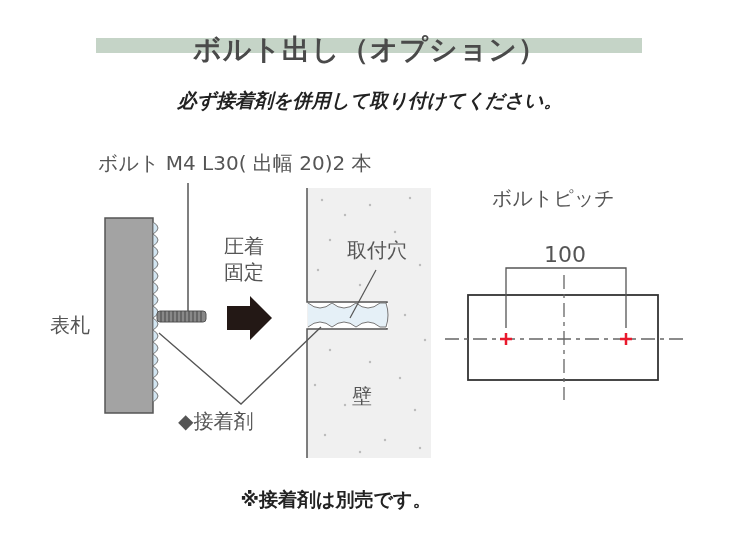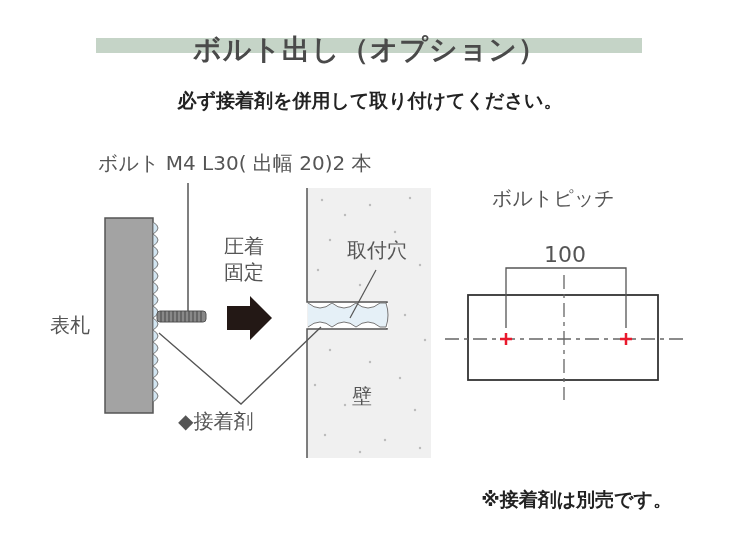--- a/index.html
+++ b/index.html
@@ -1,20 +1,20 @@
 <!DOCTYPE html>
 <html><head>
 <meta charset="utf-8">
 <style>
   html,body{margin:0;padding:0;background:#fff;}
   body{width:740px;height:540px;position:relative;overflow:hidden;font-family:"DejaVu Sans",sans-serif;color:#333;}
   .title-bar{position:absolute;left:96px;top:38px;width:546px;height:15px;background:#c5d4c7;}
   .title{position:absolute;left:0;width:740px;top:6px;text-align:center;font-size:28px;font-weight:bold;color:#4a4a4a;letter-spacing:1px;margin-top:25px;}
-  .notice{position:absolute;left:0;width:740px;top:88px;text-align:center;font-size:19px;font-weight:bold;color:#222;}
-  .footnote{position:absolute;left:0;width:672px;top:487px;text-align:right;font-size:19px;font-weight:bold;color:#222;}
+  .notice{position:absolute;left:0;width:740px;top:88px;text-align:center;font-size:19px;font-weight:bold;color:#222;font-style:italic;}
+  .footnote{position:absolute;left:0;width:672px;top:487px;text-align:center;font-size:19px;font-weight:bold;color:#222;}
   svg{position:absolute;left:0;top:0;}
   .lbl{font-family:"DejaVu Sans",sans-serif;fill:#555;}
 </style>
 </head>
 <body>
 
 <div class="title-bar"></div>
 <div class="title">ボルト出し（オプション）</div>
 <div class="notice">必ず接着剤を併用して取り付けてください。</div>
 

